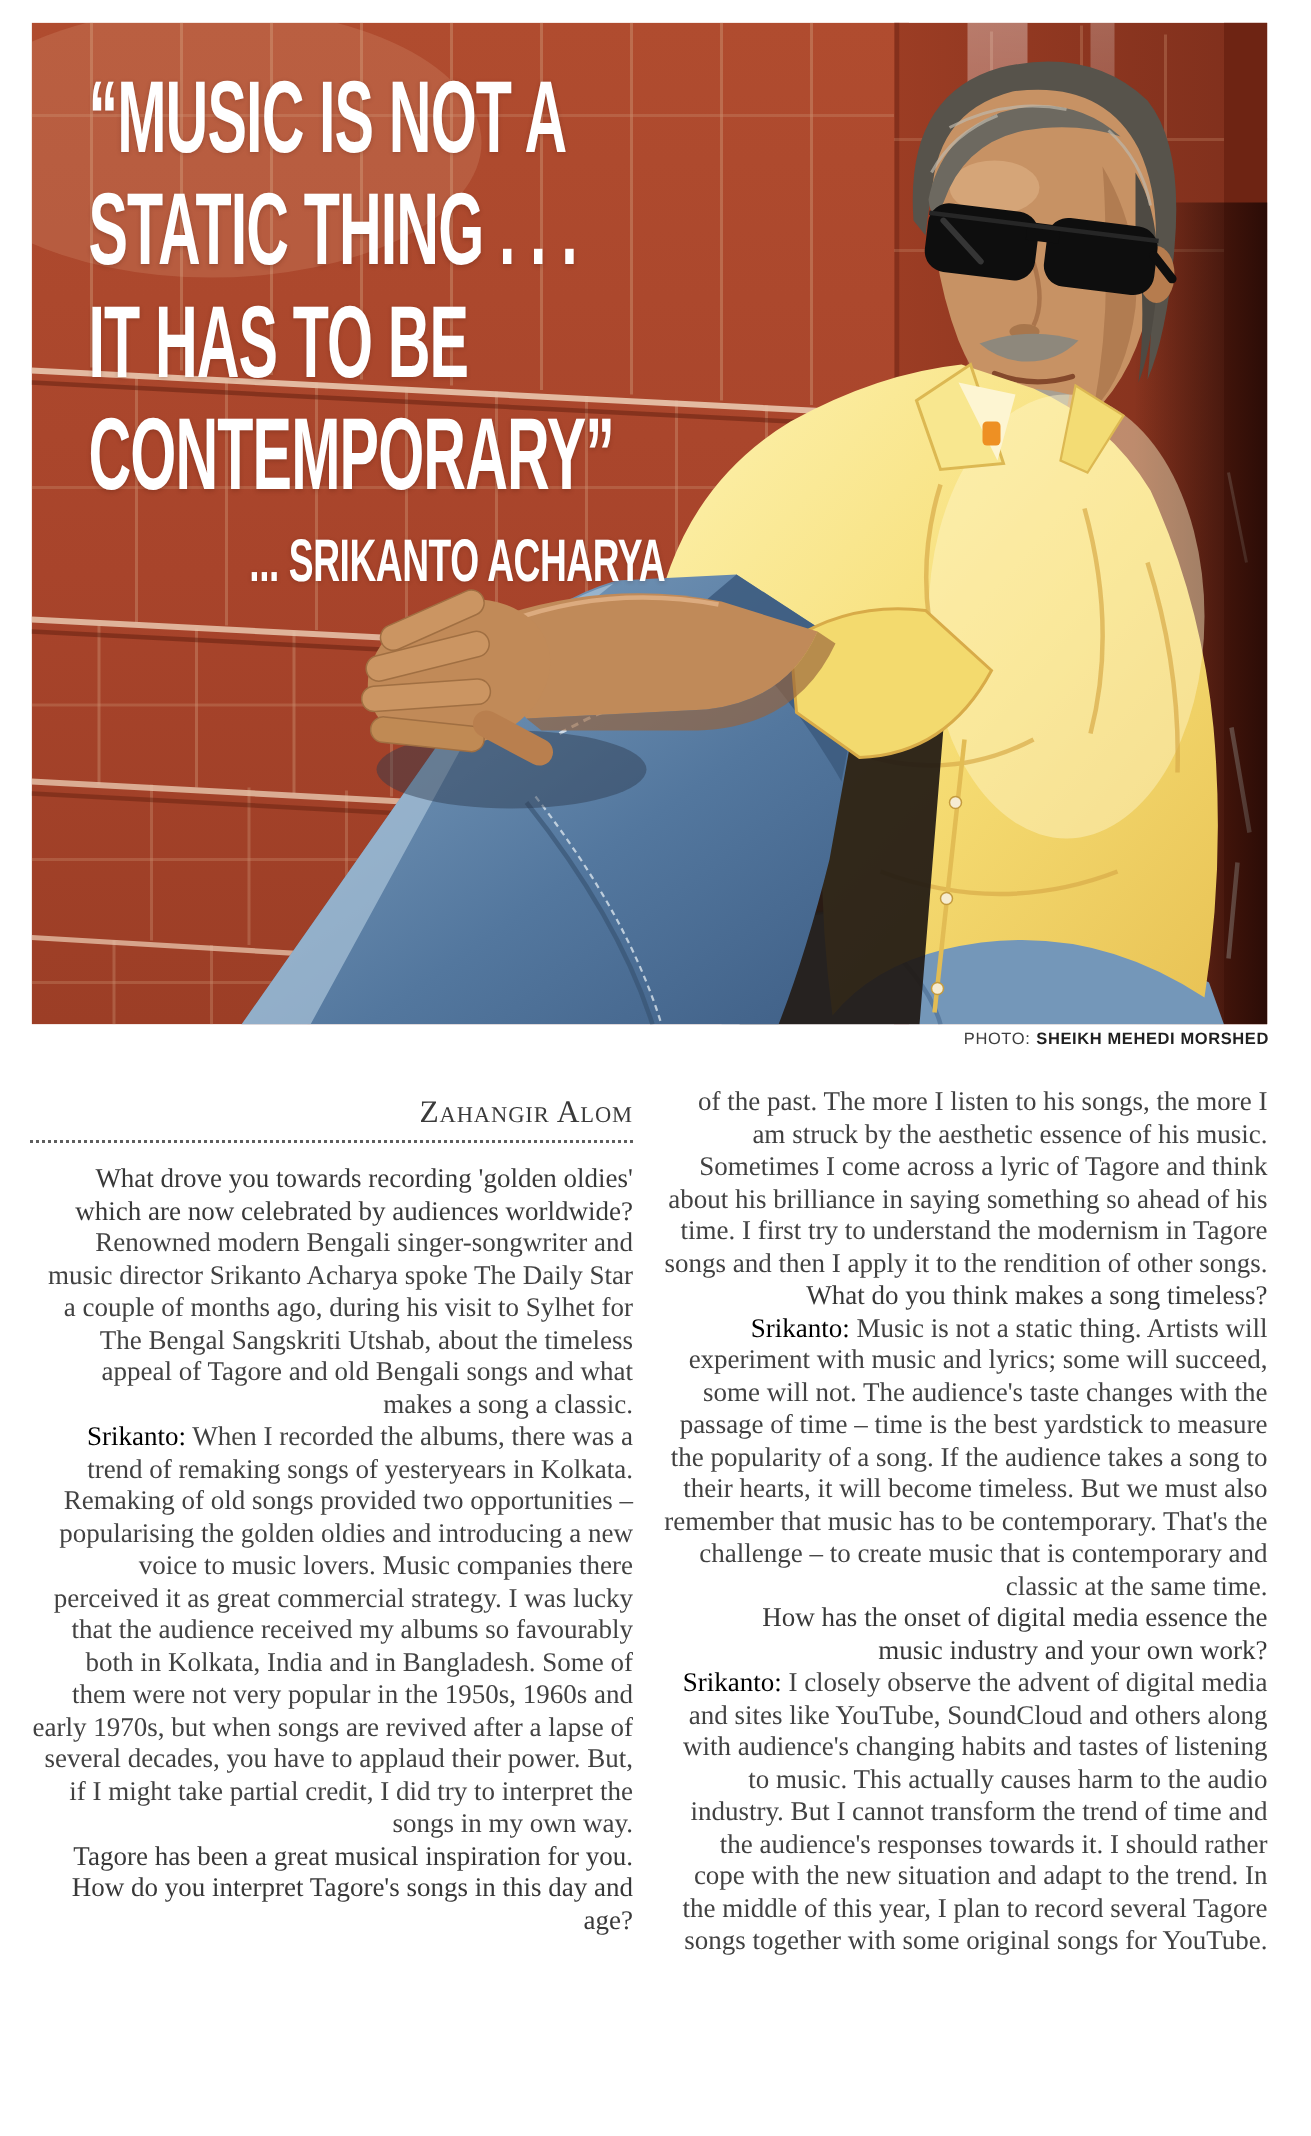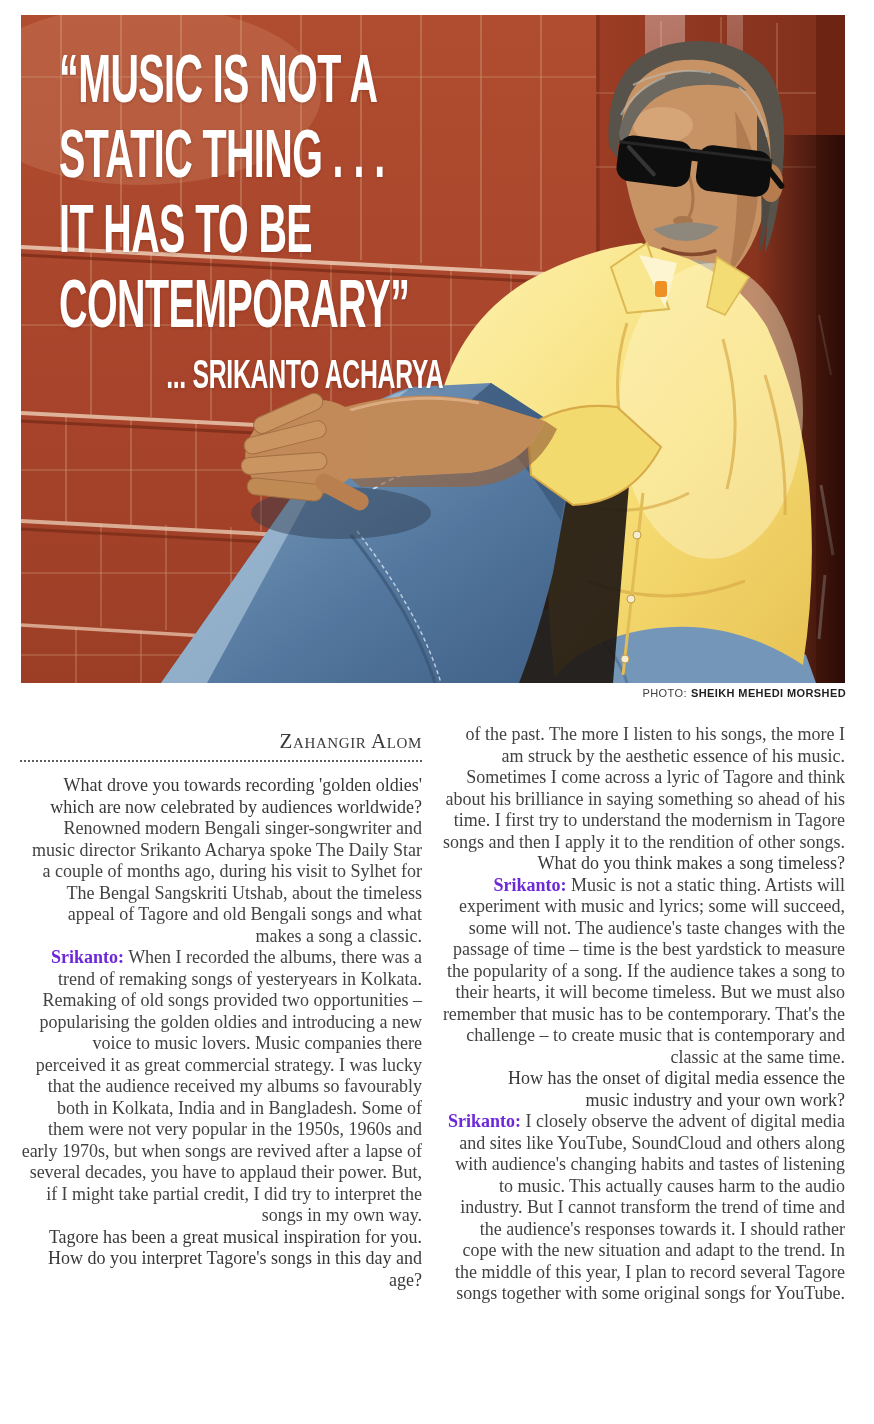--- a/index.html
+++ b/index.html
@@ -30,21 +30,21 @@
   
   .col{position:absolute;top:724px;color:#424242;font-size:18px;line-height:21.5px;text-align:right;}
   .col-left{left:20px;width:402px;}
   .col-right{left:442px;width:403px;}
   .byline{font-variant:small-caps;font-size:21px;line-height:24px;letter-spacing:.6px;
       color:#3a3a3a;margin:5px 0 7px 0;}
   .rule{border-top:2px dotted #5e5e5e;height:0;margin:5px 0 13px 0;}
   p.para{margin:0;}
   p.question{font-weight:400;color:#383838;}
   p.indent{text-indent:21px;}
-  b.lead{font-weight:700;color:#6d28d9;}
+  b.lead{font-weight:400;color:#000000;}
 </style>
 </head>
 <body>
 
 <div class="page">
 
   <figure class="photo">
     <svg width="824" height="668" viewBox="0 0 824 668" aria-hidden="true">
       <defs>
         <linearGradient id="gSteps" x1="0" y1="0" x2="0" y2="1">

